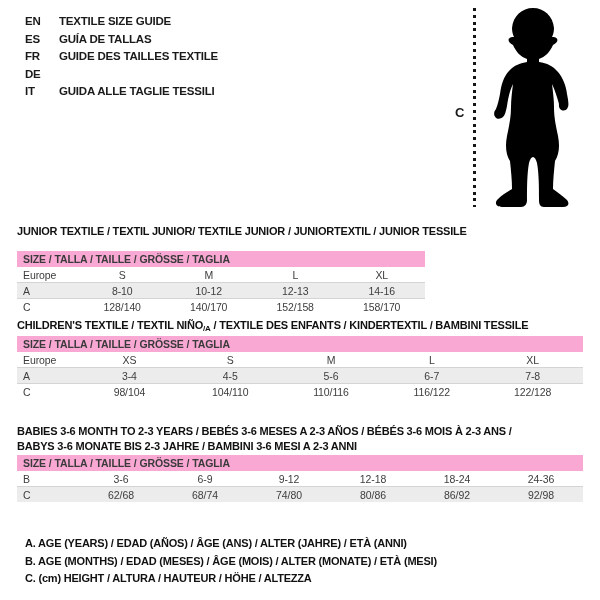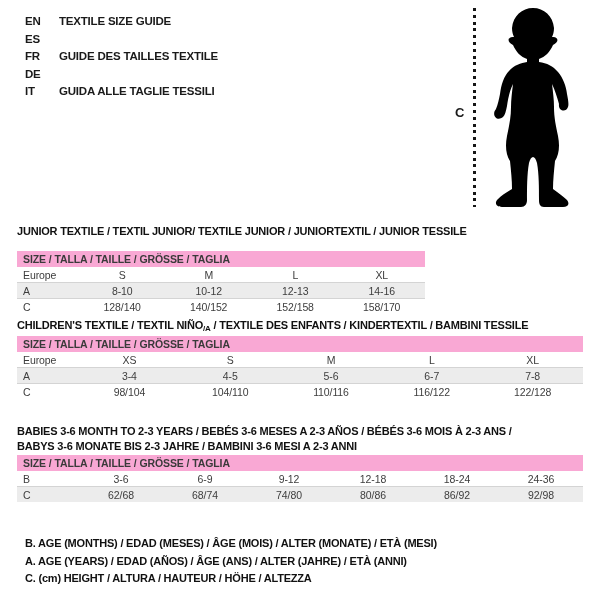--- a/index.html
+++ b/index.html
@@ -49,20 +49,21 @@
 
 <div class="page">
 
   <div class="langs">
     <div class="lang-row">
       <span class="lang-code">EN</span>
       <span class="lang-label">TEXTILE SIZE GUIDE</span>
     </div>
     <div class="lang-row">
       <span class="lang-code">ES</span>
+      <span class="lang-label">GUÍA DE TALLAS</span>
     </div>
     <div class="lang-row">
       <span class="lang-code">FR</span>
       <span class="lang-label">GUIDE DES TAILLES TEXTILE</span>
     </div>
     <div class="lang-row">
       <span class="lang-code">DE</span>
     </div>
     <div class="lang-row">
       <span class="lang-code">IT</span>
@@ -142,21 +143,21 @@
         <tr class="stripe bline">
           <td class="lbl">A</td>
           <td>8-10</td>
           <td>10-12</td>
           <td>12-13</td>
           <td>14-16</td>
         </tr>
         <tr class="bline">
           <td class="lbl">C</td>
           <td>128/140</td>
-          <td>140/152</td>
+          <td>140/170</td>
           <td>152/158</td>
           <td>158/170</td>
         </tr>
       </tbody>
     </table>
   </section>
 
   <section class="sec" style="top:318px">
     <div class="tbl-title mb2"><span>CHILDREN'S TEXTILE / TEXTIL NIÑO</span><span class="subA">/A</span><span> / TEXTILE DES ENFANTS / KINDERTEXTIL / BAMBINI TESSILE</span></div>
     <table class="size-table w-full">
@@ -237,18 +238,18 @@
           <td>74/80</td>
           <td>80/86</td>
           <td>86/92</td>
           <td>92/98</td>
         </tr>
       </tbody>
     </table>
   </section>
 
   <div class="legend">
+    <div class="legend-line">A. AGE (YEARS) / EDAD (AÑOS) / ÂGE (ANS) / ALTER (JAHRE) / ETÀ (ANNI)</div>
     <div class="legend-line">B. AGE (MONTHS) / EDAD (MESES) / ÂGE (MOIS) / ALTER (MONATE) / ETÀ (MESI)</div>
-    <div class="legend-line">A. AGE (YEARS) / EDAD (AÑOS) / ÂGE (ANS) / ALTER (JAHRE) / ETÀ (ANNI)</div>
     <div class="legend-line">C. (cm) HEIGHT / ALTURA / HAUTEUR / HÖHE / ALTEZZA</div>
   </div>
 
 </div>
 
 </body></html>

